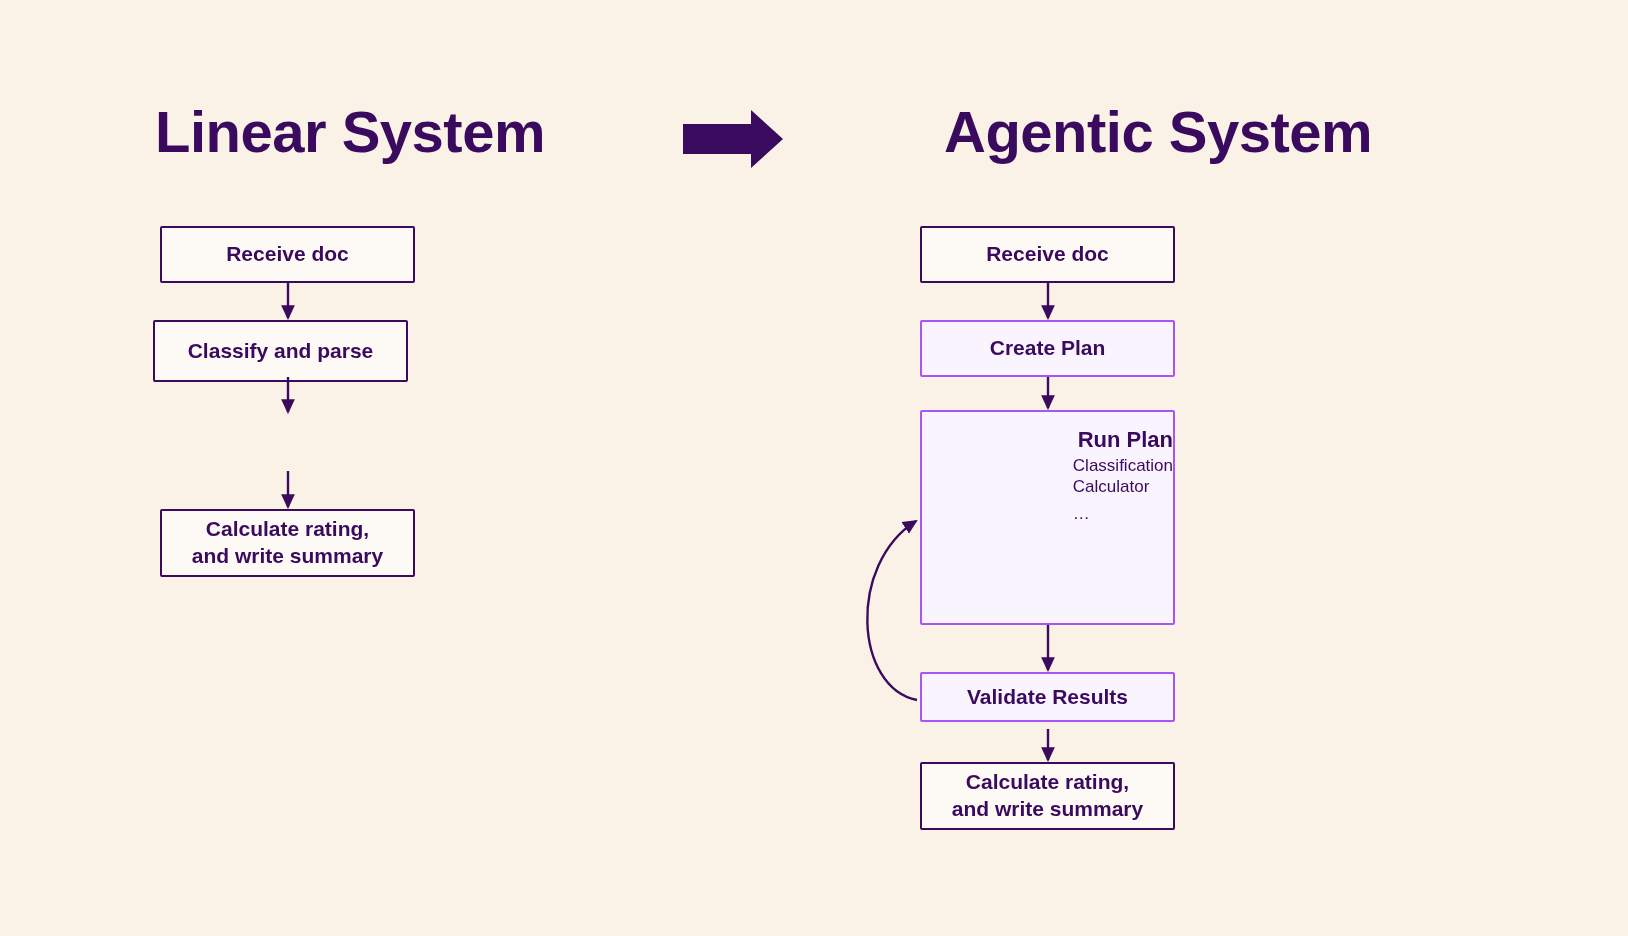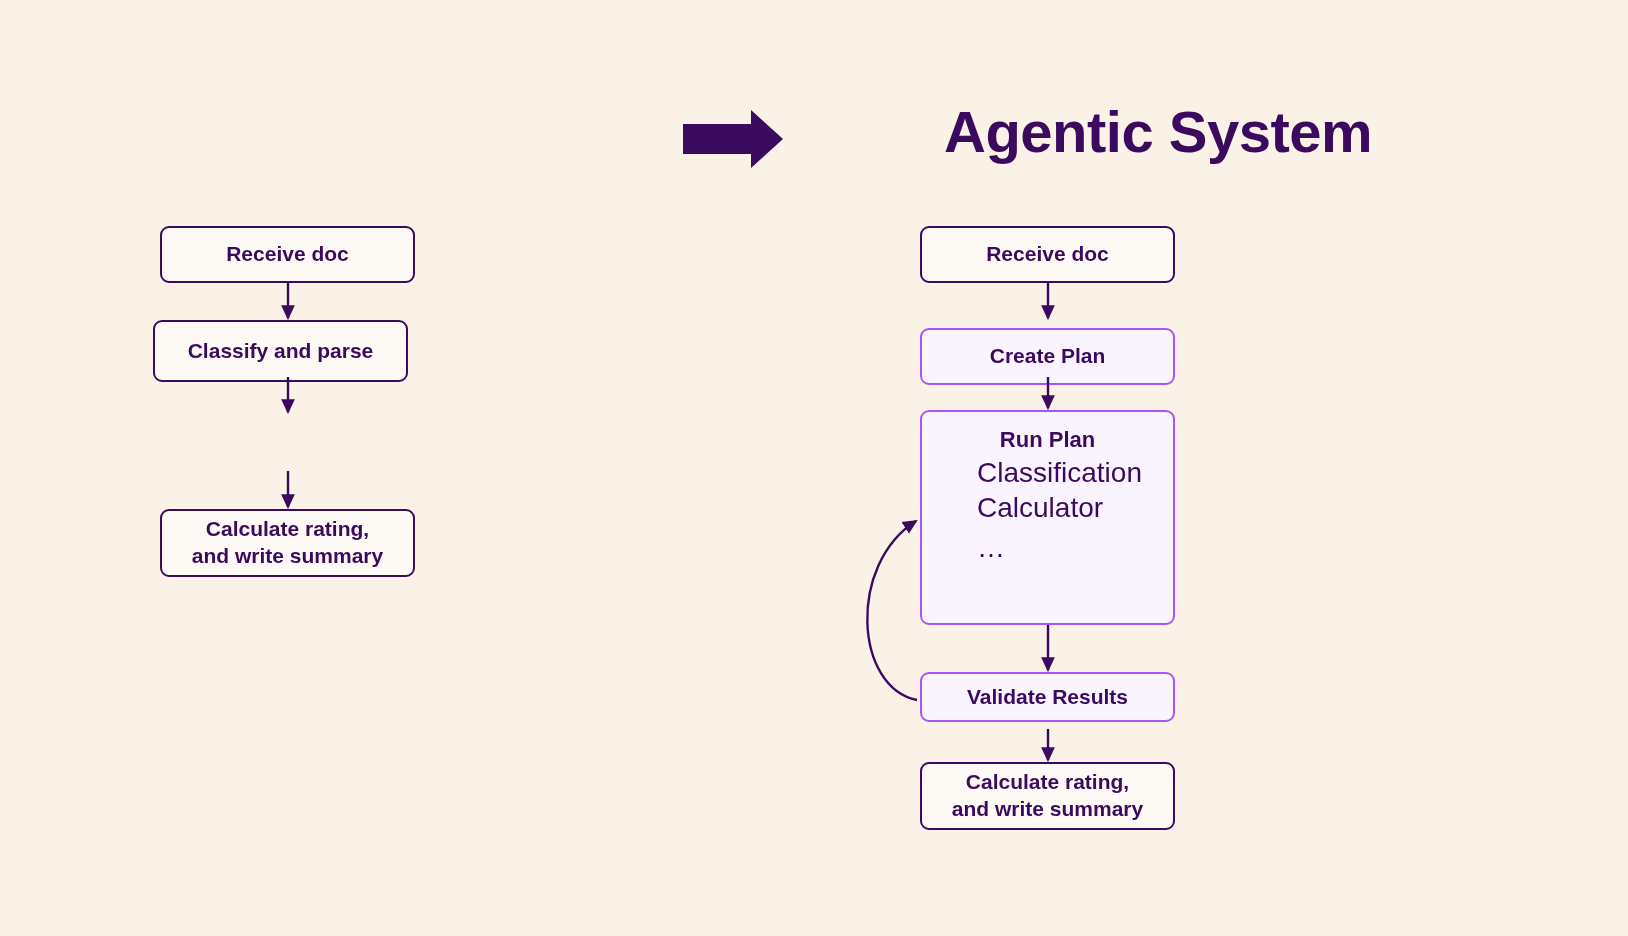--- a/index.html
+++ b/index.html
@@ -40,53 +40,53 @@
     top: 110px;
     width: 100px;
     height: 58px;
   }
 
   
   .node {
     position: absolute;
     box-sizing: border-box;
     border: 2px solid #3a0a5e;
-    border-radius: 9px;
+    border-radius: 2px;
     background: #fdfaf6;
     color: #3a0a5e;
     display: flex;
     flex-direction: column;
     align-items: center;
     justify-content: center;
     text-align: center;
     font-size: 21px;
     font-weight: bold;
     line-height: 1.28;
   }
   .node.accent {
     border-color: #a855f7;
     background: #faf4ff;
   }
   .node .line { display: block; }
 
   
   #node-run-plan {
-    align-items: center;
+    align-items: flex-end;
     justify-content: flex-start;
     padding: 14px 0 12px 0;
   }
   #node-run-plan .rp-title {
     text-align: center;
     font-size: 22px;
     font-weight: bold;
     margin-bottom: 2px;
   }
   #node-run-plan .rp-list {
     padding-left: 24px;
-    font-size: 28px;
+    font-size: 17px;
     font-weight: normal;
     line-height: 1.23;
     text-align: left;
   }
   #node-run-plan .rp-list .rp-item { display: block; white-space: nowrap; }
   #node-run-plan .rp-list .rp-item.ellipsis { margin-top: 6px; letter-spacing: 2px; }
 
   
   #connectors {
     position: absolute;
@@ -94,20 +94,21 @@
     width: 1628px;
     height: 936px;
     pointer-events: none;
   }
 </style>
 </head>
 <body>
 
 <div id="canvas">
 
+  <div class="title" id="title-left">Linear System</div>
 
   <div class="title" id="title-right">Agentic System</div>
 
   <svg id="big-arrow" viewBox="0 0 100 58">
     <path d="M0,14 L68,14 L68,0 L100,29 L68,58 L68,44 L0,44 Z" fill="#3a0a5e"></path>
   </svg>
 
   <div class="node" id="lin-1" style="left:160px; top:226px; width:255px; height:57px;">
     <span class="line">Receive doc</span>
   </div>
@@ -119,21 +120,21 @@
 
   <div class="node" id="lin-4" style="left:160px; top:509px; width:255px; height:68px;">
     <span class="line">Calculate rating,</span>
     <span class="line">and write summary</span>
   </div>
 
   <div class="node" id="ag-1" style="left:920px; top:226px; width:255px; height:57px;">
     <span class="line">Receive doc</span>
   </div>
 
-  <div class="node accent" id="ag-2" style="left:920px; top:320px; width:255px; height:57px;margin-top:8px;">
+  <div class="node accent" id="ag-2" style="left:920px; top:320px; width:255px; height:57px;">
     <span class="line">Create Plan</span>
   </div>
 
   <div class="node accent" id="node-run-plan" style="left:920px; top:410px; width:255px; height:215px;">
     <span class="rp-title">Run Plan</span>
     <span class="rp-list">
       <span class="rp-item">Classification</span>
       <span class="rp-item">Calculator</span>
       <span class="rp-item ellipsis">…</span>
     </span>

